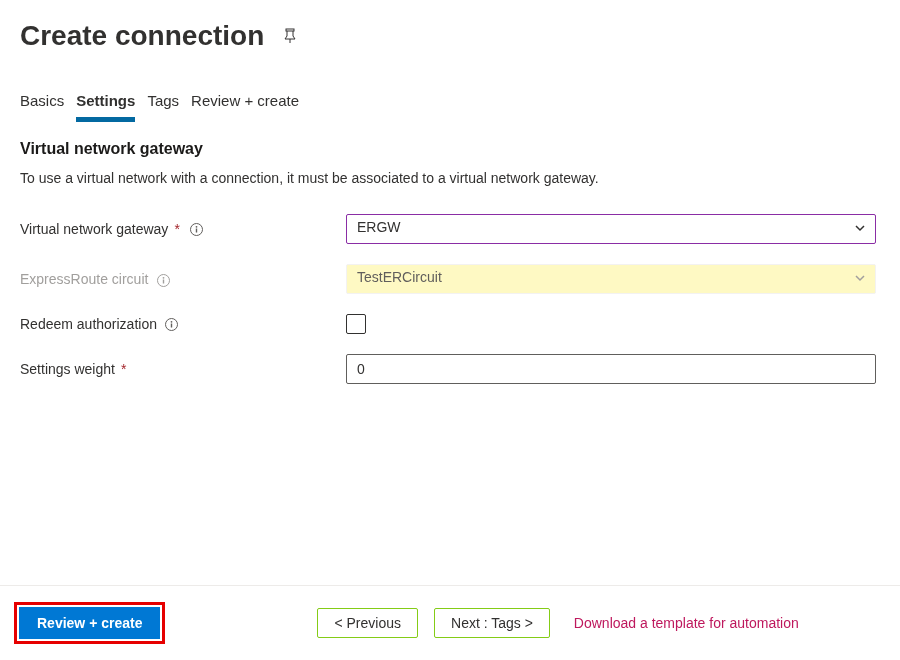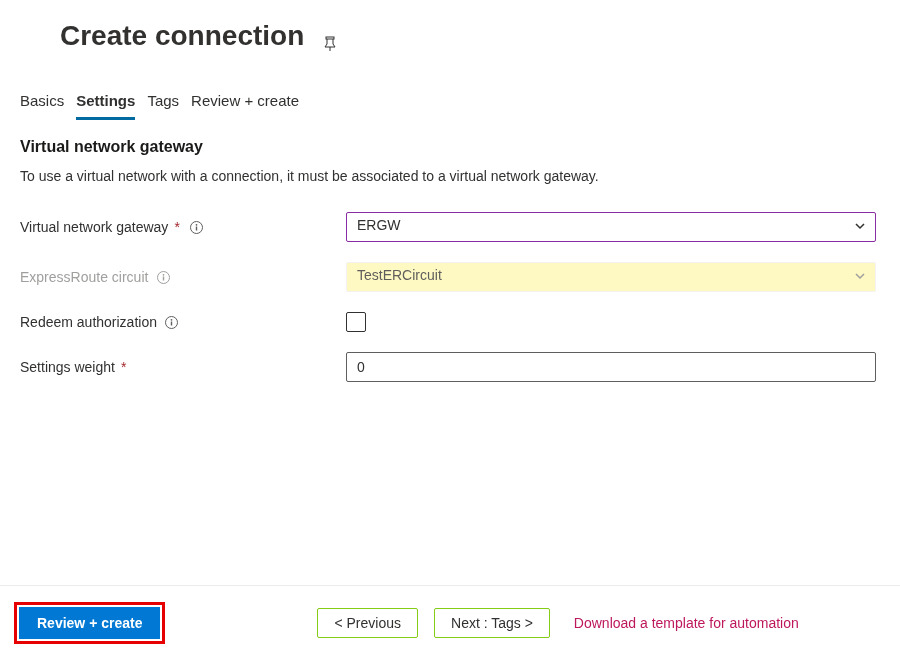--- a/index.html
+++ b/index.html
@@ -12,24 +12,23 @@
       font-size: 14px;
       color: #323130;
       background: #ffffff;
       width: 900px;
       height: 660px;
       position: relative;
       overflow: hidden;
     }
     .header {
       display: flex;
-      align-items: flex-end;
+      align-items: center;
       padding: 20px 20px 10px 20px;
       gap: 18px;
-      margin-left: 40px;
     }
     .page-title {
       font-size: 28px;
       font-weight: 600;
       color: #323130;
     }
     .pin-icon {
       width: 16px;
       height: 16px;
       display: inline-flex;
@@ -44,21 +43,21 @@
     }
     .tab {
       padding-bottom: 8px;
       font-size: 15px;
       color: #323130;
       cursor: pointer;
       border-bottom: 3px solid transparent;
     }
     .tab.active {
       font-weight: 600;
-      border-bottom: 3px solid #0369a1;
+      border-bottom: 5px solid #0369a1;
       text-align: right;
     }
     .content {
       padding: 18px 24px 20px 20px;
     }
     .section-heading {
       font-size: 16px;
       font-weight: 600;
       margin-bottom: 12px;
       color: #1b1a19;
@@ -76,20 +75,21 @@
     .form-label {
       width: 326px;
       display: flex;
       align-items: center;
       gap: 2px;
       font-size: 14px;
       color: #323130;
     }
     .form-label.disabled {
       color: #a19f9d;
+      align-items: flex-end;
     }
     .required-star {
       color: #a4262c;
       margin-left: 4px;
       margin-right: 2px;
     }
     .info-icon {
       width: 14px;
       height: 14px;
       margin-left: 6px;

